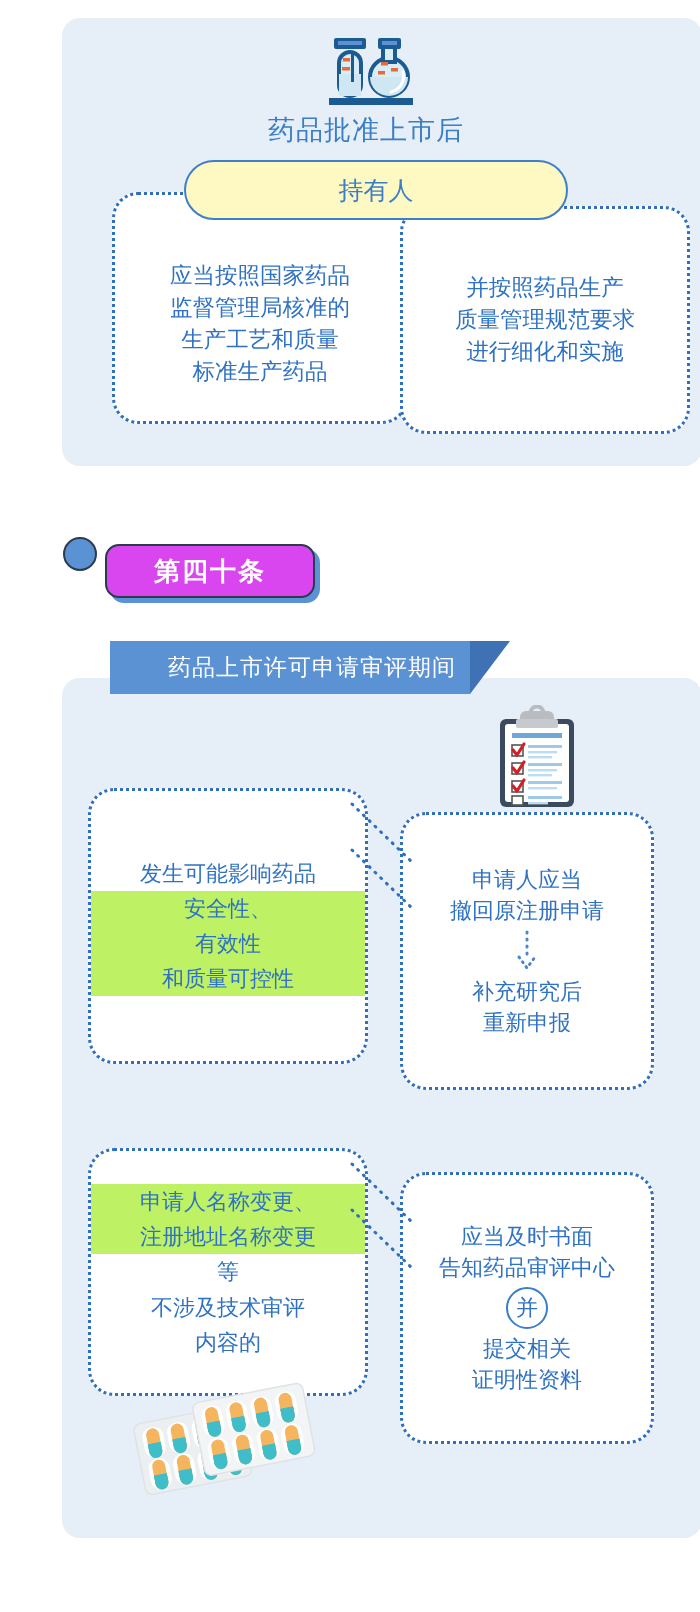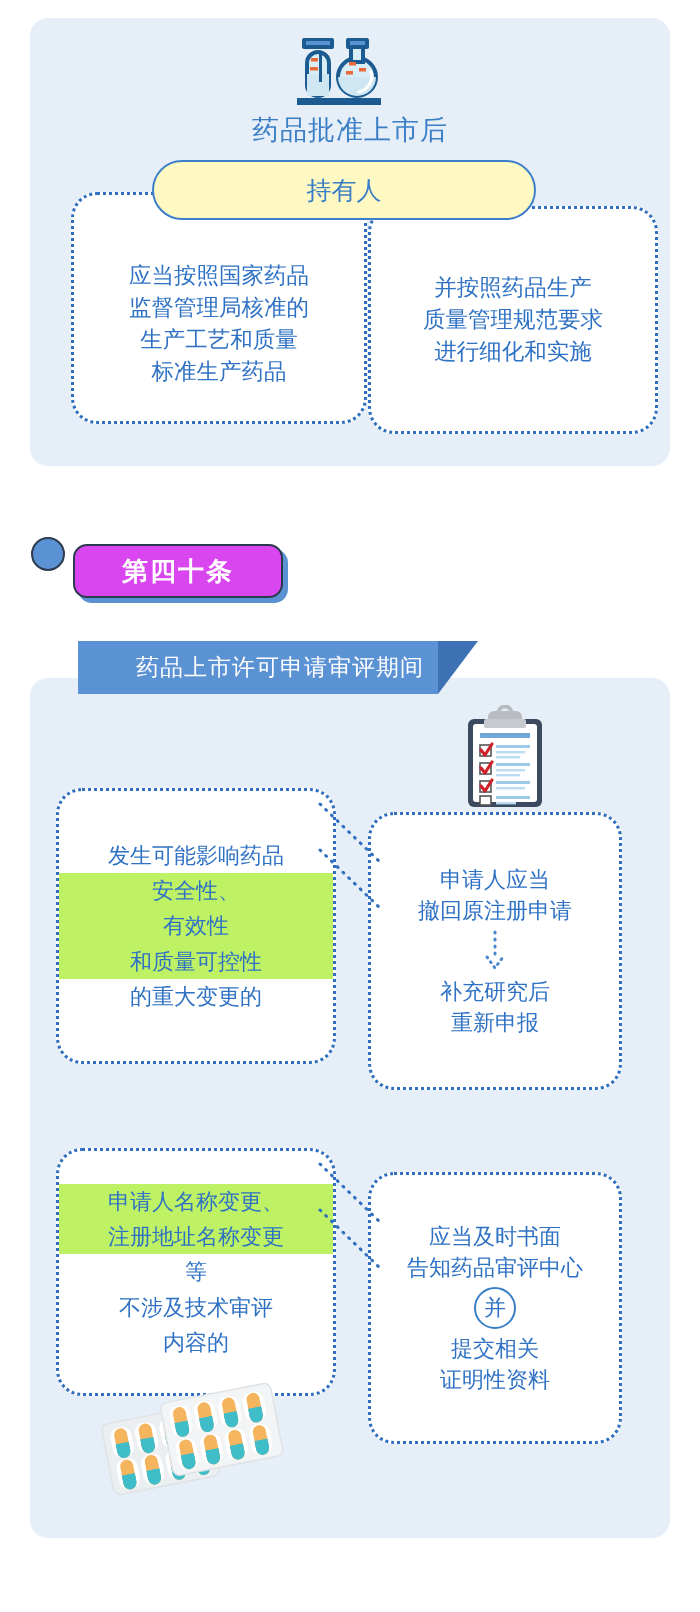--- a/index.html
+++ b/index.html
@@ -2,21 +2,21 @@
 <html><head>
 <meta charset="utf-8">
 <style>
   * { box-sizing: border-box; margin:0; padding:0; }
   html,body{ background:#ffffff; }
   body{
     width:700px; height:1612px; position:relative;
     font-family:"Liberation Sans","DejaVu Sans",sans-serif;
     -webkit-font-smoothing:antialiased;
   }
-  .stage{ position:absolute; inset:0; }
+  .stage{ position:absolute; inset:0;margin-left:32px; }
 
   
   .panel{
     position:absolute;
     background:#e6eef8;
     border-radius:18px;
   }
   #panel-top{ left:30px; top:18px; width:640px; height:448px; }
   #panel-bottom{ left:30px; top:678px; width:640px; height:860px; }
 
@@ -43,21 +43,21 @@
   #top-heading{
     position:absolute; left:0; right:0; top:112px;
     text-align:center; font-size:27px; color:#3a7ec6; letter-spacing:1px;
   }
   #holder-pill{
     position:absolute; left:152px; top:160px; width:384px; height:60px;
     background:#fef9c3; border:2.5px solid #3e7fc9; border-radius:32px;
     display:flex; align-items:center; justify-content:center;
     font-size:25px; color:#3a7ec6; z-index:4;
   }
-  #card-top-left{ left:71px; top:192px; width:296px; height:232px; font-size:22.5px; padding-top:32px; }
+  #card-top-left{ left:80px; top:192px; width:296px; height:232px; font-size:22.5px; padding-top:32px; }
   #card-top-right{ left:368px; top:206px; width:290px; height:228px; font-size:22.5px; }
 
   
   #badge-dot{
     position:absolute; left:31px; top:537px; width:34px; height:34px;
     border-radius:50%; background:#5b92d4; border:2px solid #2d3b4e;
   }
   #article-badge{
     position:absolute; left:73px; top:544px; width:210px; height:54px;
     background:#d946ef; border:2.5px solid #2b3a4c; border-radius:14px;
@@ -220,21 +220,20 @@
   <svg class="connector" id="conn-bot" viewBox="0 0 70 120">
     <path d="M2 4 L62 62" fill="none" stroke="#2f6fbd" stroke-width="3" stroke-linecap="round" stroke-dasharray="1 7"></path>
     <path d="M2 50 L62 108" fill="none" stroke="#2f6fbd" stroke-width="3" stroke-linecap="round" stroke-dasharray="1 7"></path>
   </svg>
 
   <div class="dotted-card" id="card-mid-left">
     <span class="ln">发生可能影响药品</span>
     <span class="ln band">安全性、</span>
     <span class="ln band">有效性</span>
     <span class="ln band">和质量可控性</span>
-    <span class="ln">的重大变更的</span>
   </div>
 
   <div class="dotted-card" id="card-mid-right">
     <span class="ln">申请人应当</span>
     <span class="ln">撤回原注册申请</span>
     <svg id="arrow-down" width="22" height="42" viewBox="0 0 22 42">
       <path d="M11 2 L11 30" fill="none" stroke="#4a86cb" stroke-width="3" stroke-linecap="round" stroke-dasharray="1 6"></path>
       <path d="M3 27 L11 38 L19 27" fill="none" stroke="#4a86cb" stroke-width="3" stroke-linecap="round" stroke-dasharray="1 5"></path>
     </svg>
     <span class="ln">补充研究后</span>

